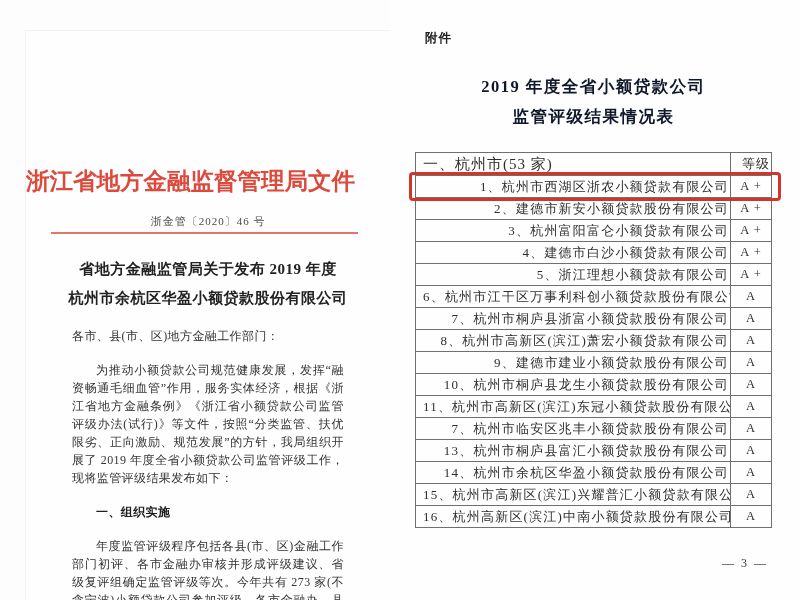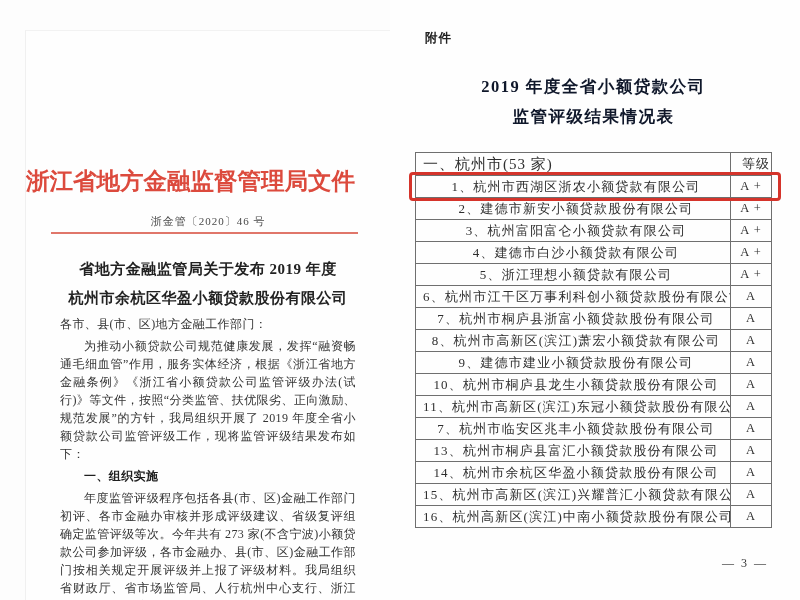--- a/index.html
+++ b/index.html
@@ -34,21 +34,21 @@
   }
   .notice-title{
     position:absolute;left:0;top:224px;width:100%;text-align:center;
     font-weight:700;font-size:15px;line-height:29px;color:#222;letter-spacing:0.5px;
   }
   .body-text{
     position:absolute;left:30px;top:280px;width:304px;
     font-size:12px;line-height:18px;letter-spacing:0.4px;
     text-align:justify;color:#333;
   }
-  .body-text p{margin:4px;}
+  .body-text p{margin:16px;}
   .indent{text-indent:2em;}
   .section-heading{font-weight:700;text-indent:2em;color:#1f1f1f;}
   .page-num-left{
     margin-top:2px;text-align:right;padding-right:6px;font-size:12px;letter-spacing:2px;
   }
   
   #right-page{left:390px;top:0;width:410px;height:600px;}
   .attachment-label{
     position:absolute;left:35px;top:30px;font-size:12.5px;font-weight:700;color:#222;letter-spacing:1px;
   }
@@ -65,21 +65,21 @@
     border:1px solid var(--border-gray);
     font-weight:400;color:#2e2e2e;overflow:hidden;white-space:nowrap;
   }
   th.region-header{
     text-align:left;padding-left:7px;font-weight:700;font-size:15px;height:23px;letter-spacing:1px;color:#1d1d1d;
   }
   th.grade-header{
     width:41px;text-align:right;font-weight:700;font-size:13px;letter-spacing:1px;color:#1d1d1d;
   }
   td.name-cell{
-    padding-left:7px;font-size:13px;height:22px;letter-spacing:1.2px;text-align:center;margin-left:24px;
+    padding-left:7px;font-size:13px;height:22px;letter-spacing:1.2px;text-align:right;margin-left:24px;
   }
   td.grade-cell{
     width:41px;text-align:center;font-size:12.5px;letter-spacing:1px;
   }
   .highlight-box{
     position:absolute;left:-6px;top:20px;width:372px;height:29px;
     border:3px solid var(--box-red);border-radius:4px;
     pointer-events:none;
   }
   .page-num-right{

